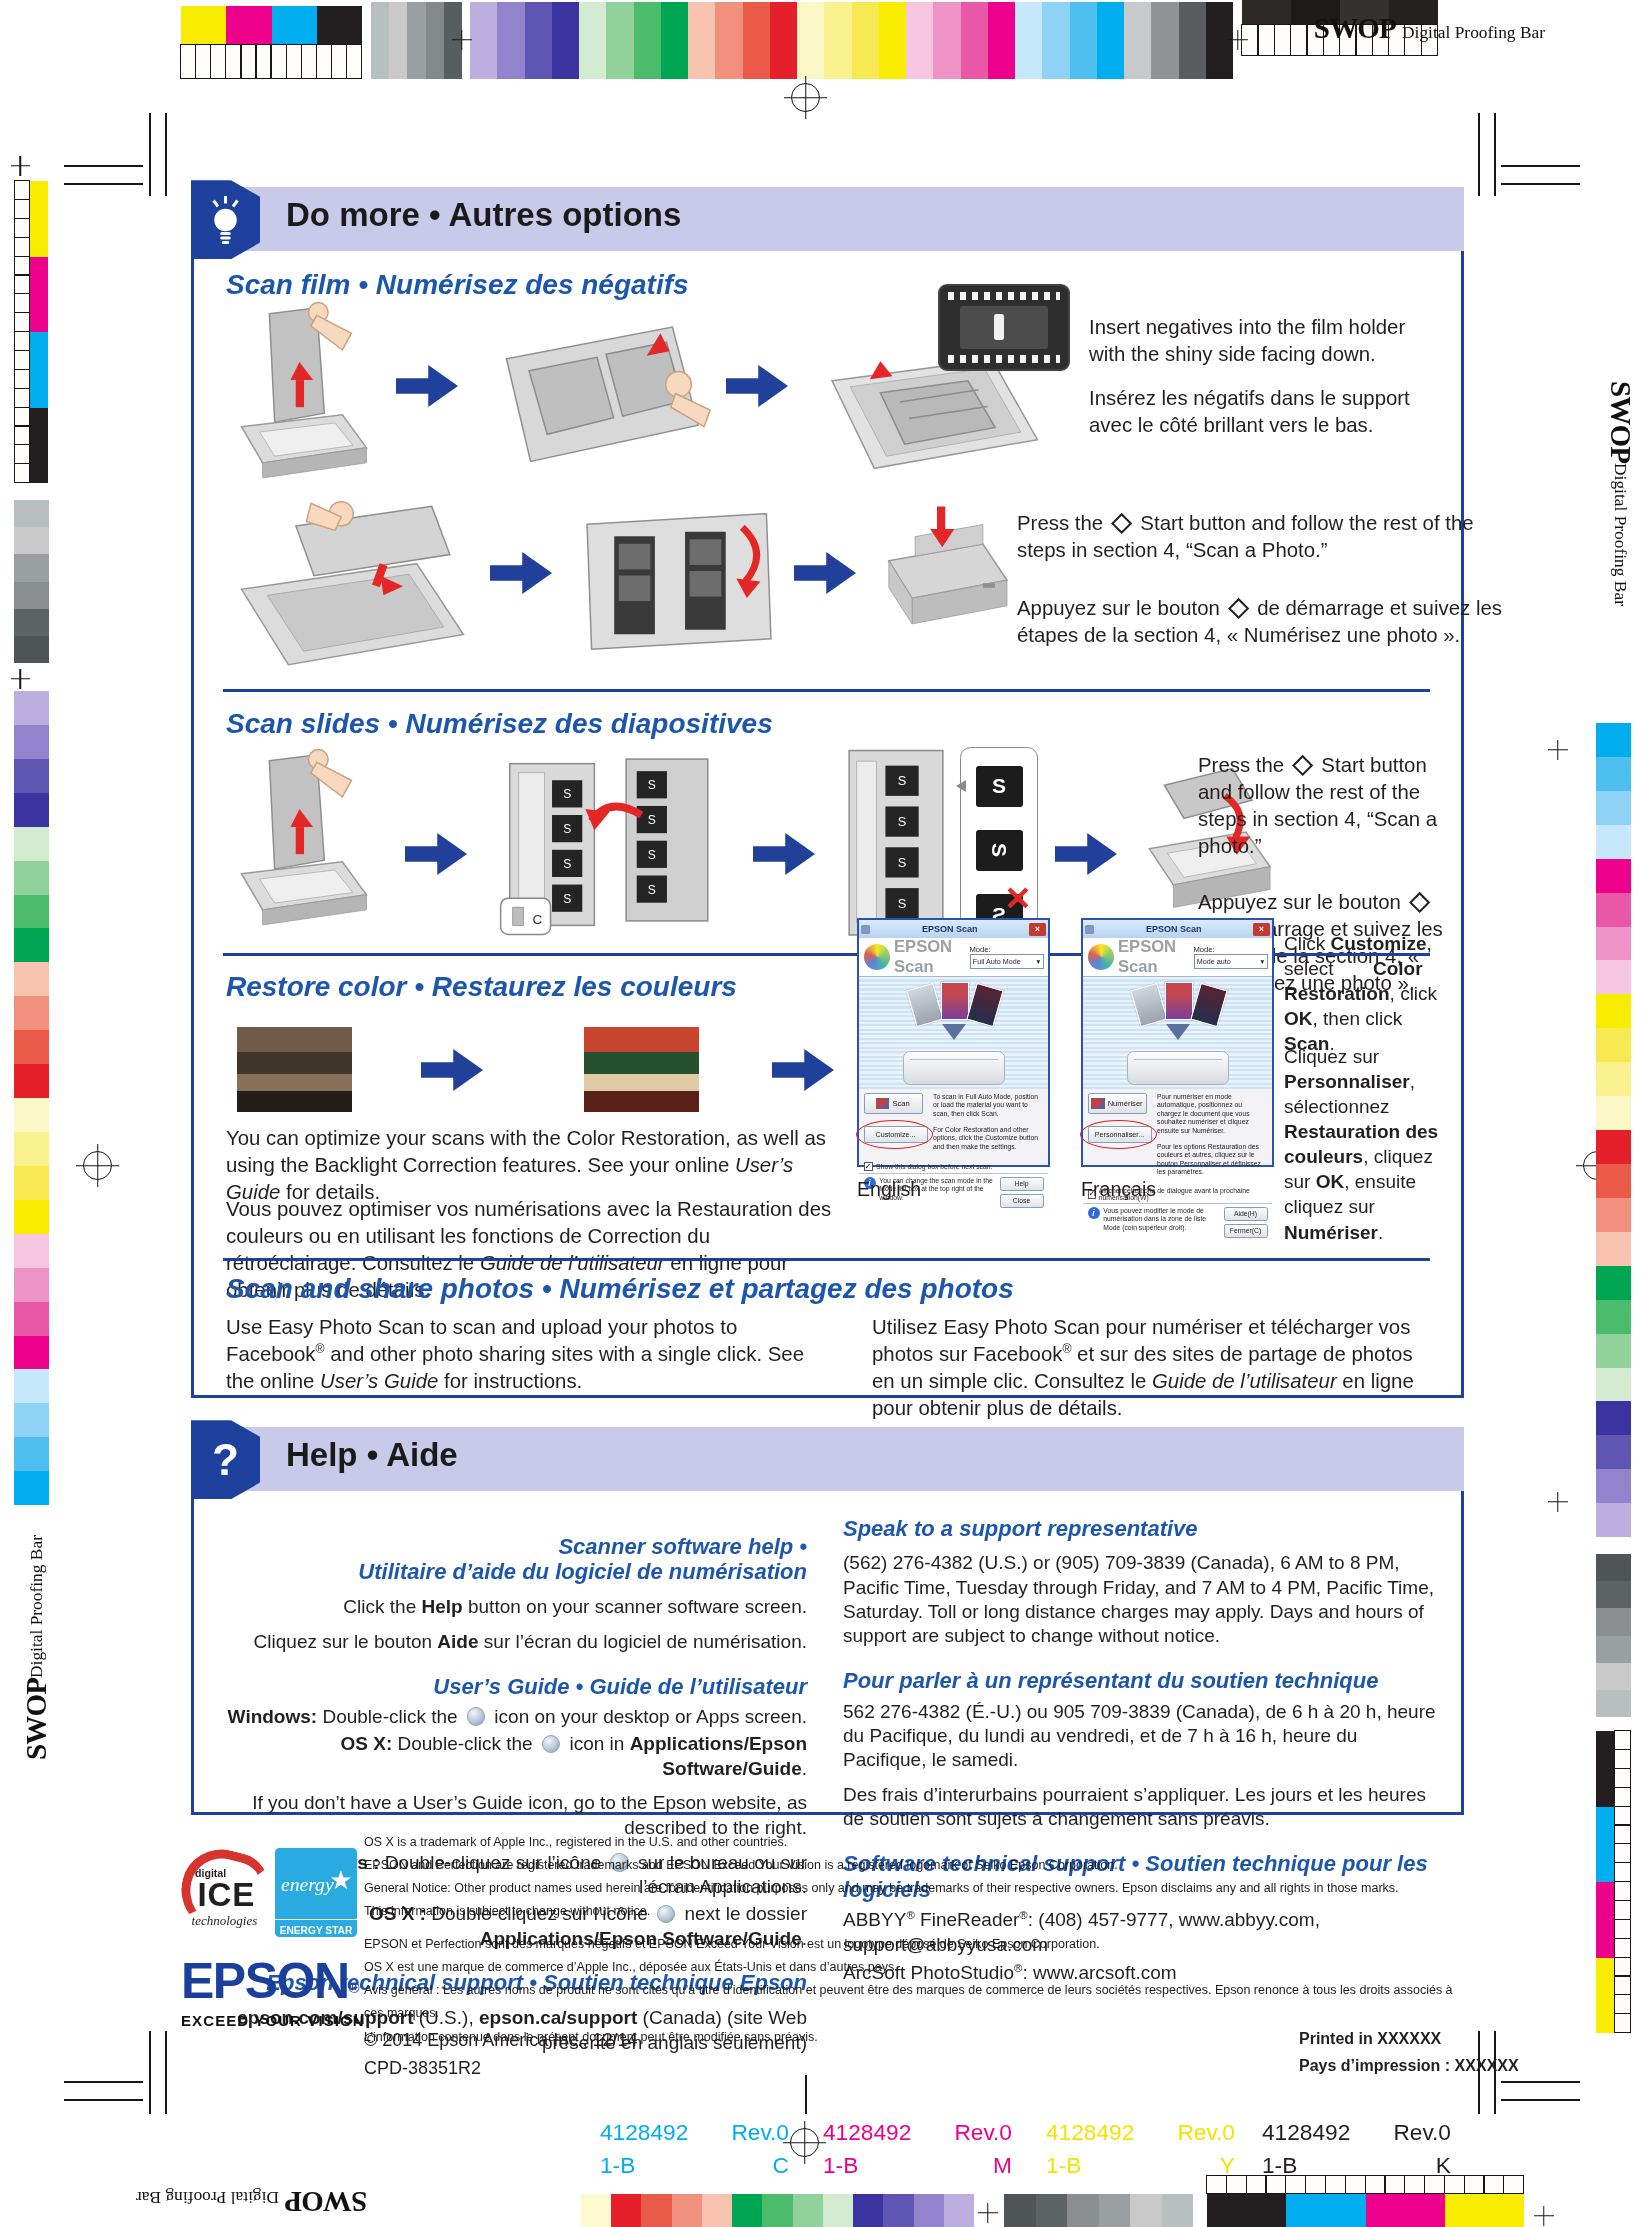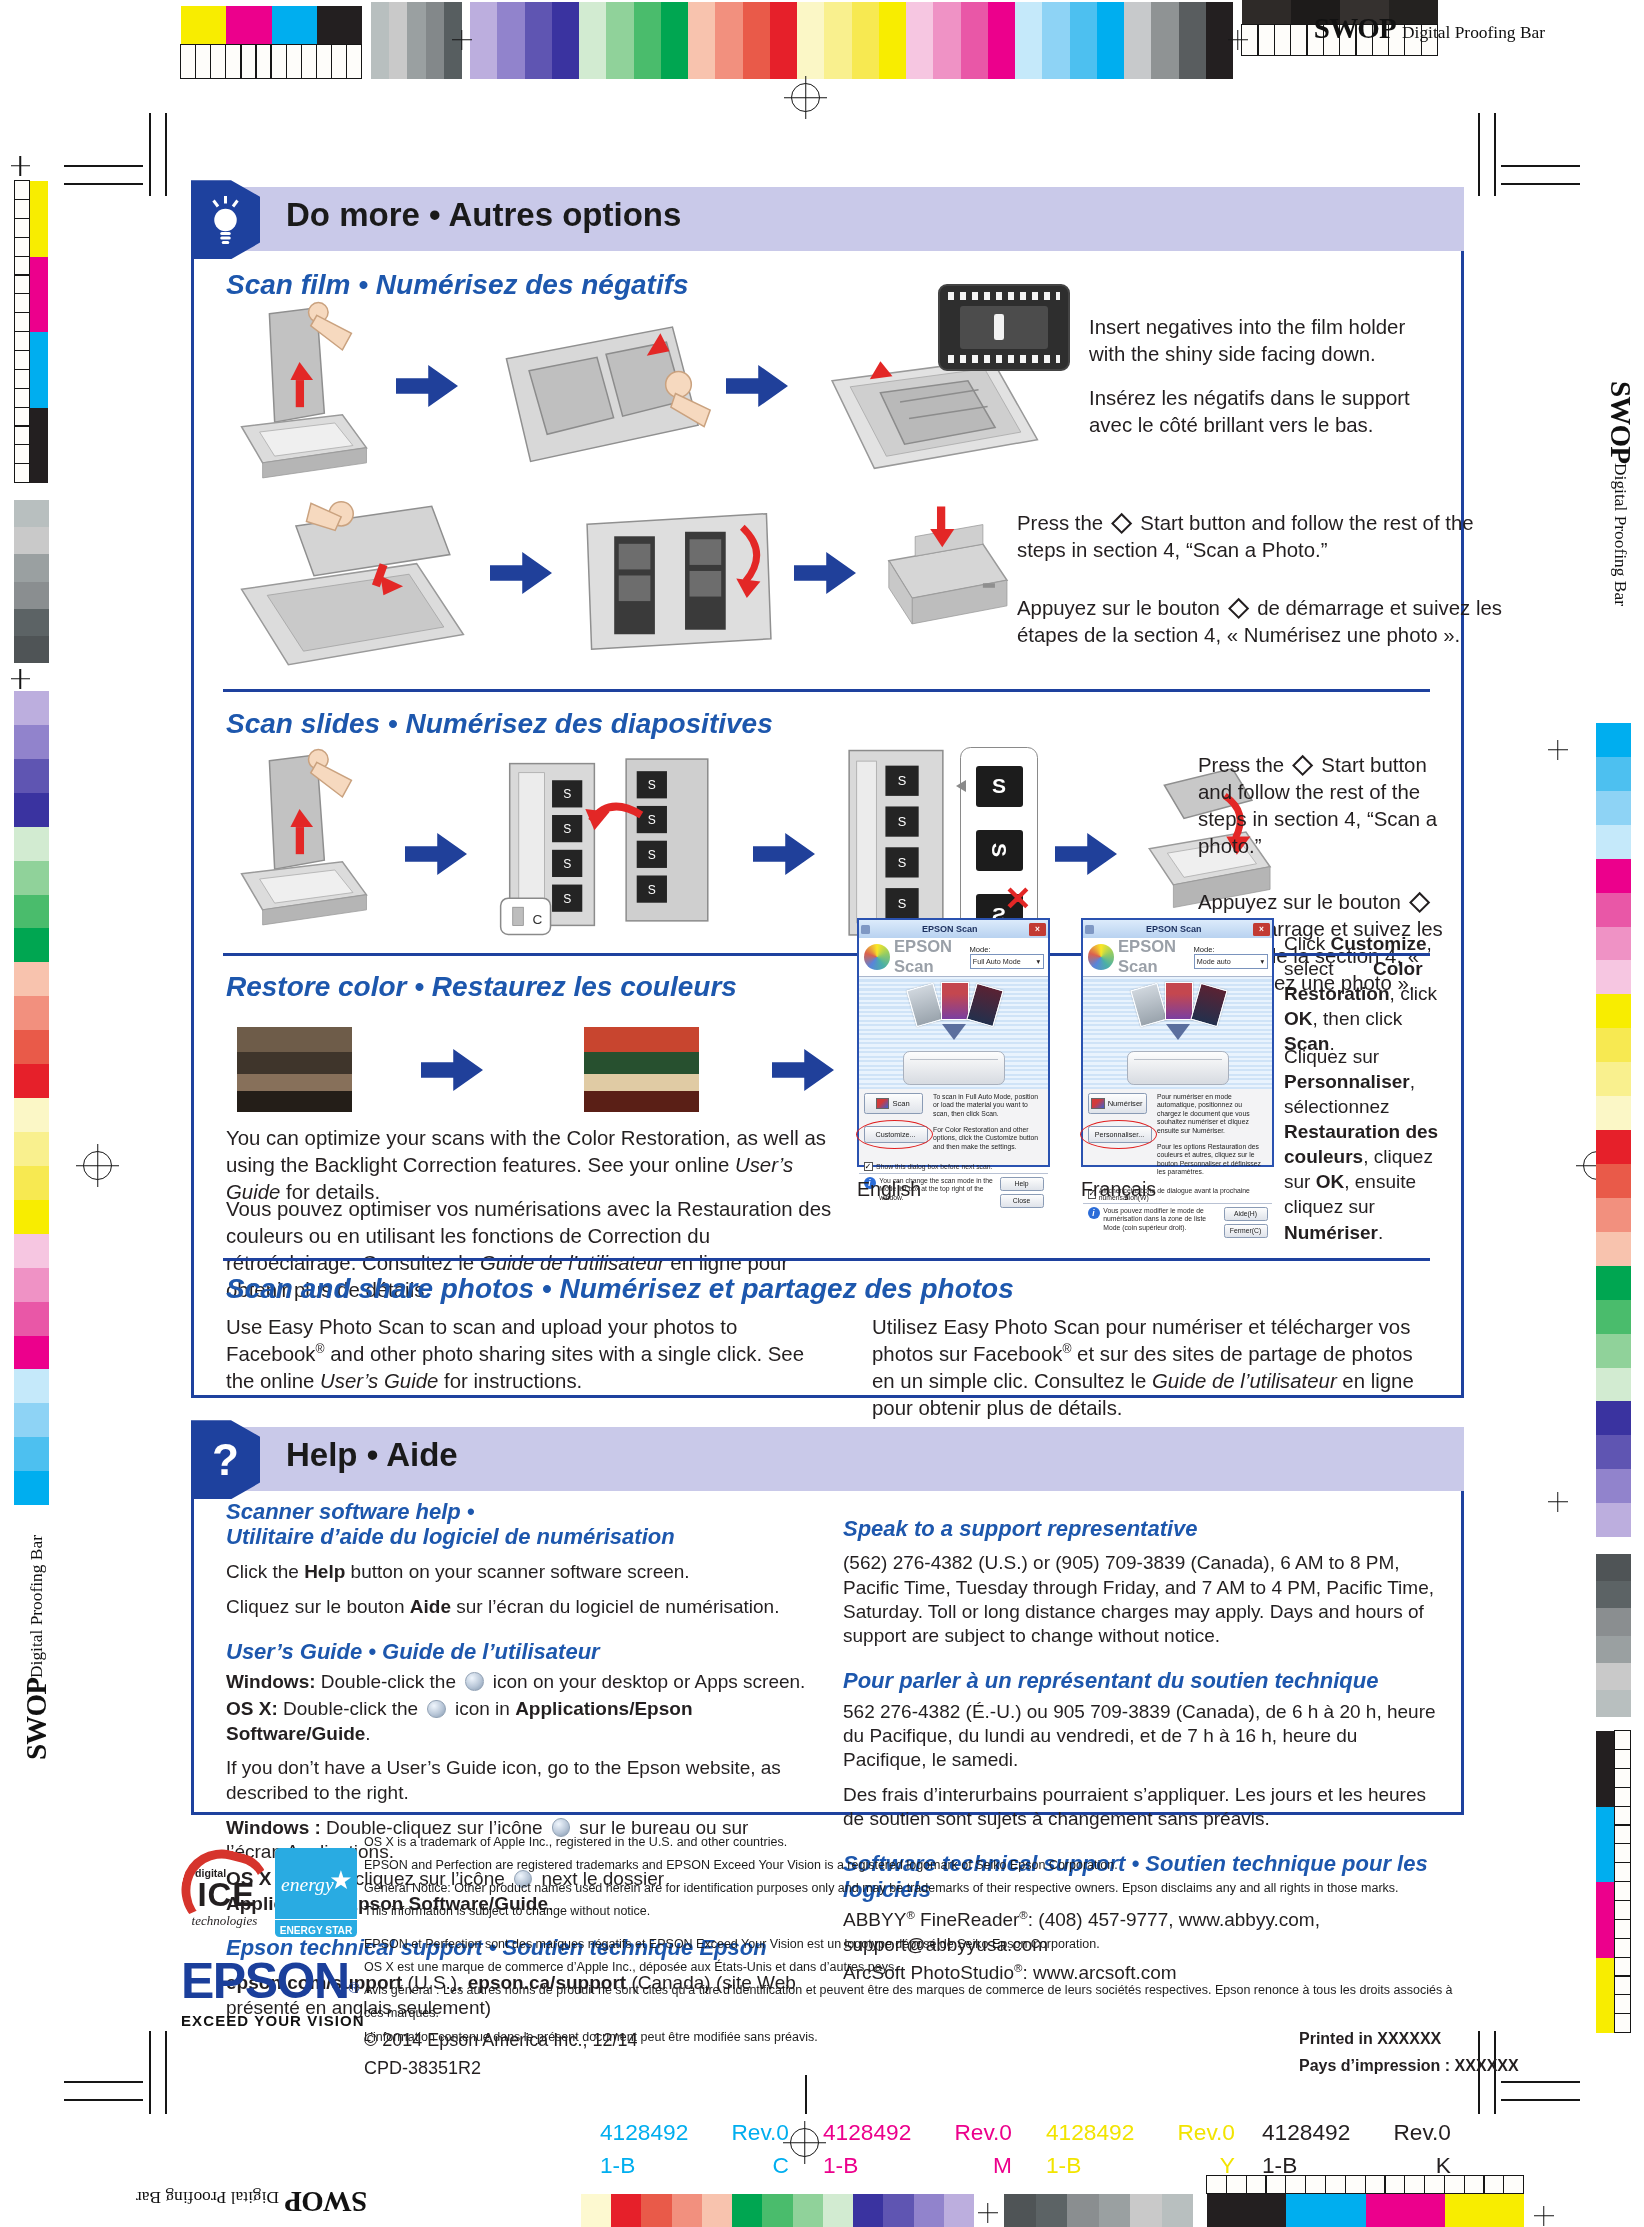--- a/index.html
+++ b/index.html
@@ -666,21 +666,21 @@
     <div class="note" style="left:678px;top:1127px;width:559px;"><span>Utilisez Easy Photo Scan pour numériser et télécharger vos photos sur Facebook</span><span style="vertical-align: super; font-size: 60%;">®</span><span> et sur des sites de partage de photos en un simple clic. Consultez le </span><span style="font-style: italic;">Guide de l’utilisateur</span><span> en ligne pour obtenir plus de détails.</span></div>
   </div>
 
   <div class="panel" style="top:1427px;height:385px;">
     <div class="band"></div>
     <div class="band-icon">
       <span style="font-size:44px;font-weight:bold;">?</span>
     </div>
     <div class="band-title">Help • Aide</div>
 
-    <div class="col" style="left:32px;top:52px;width:581px;">
+    <div class="col" style="left:32px;top:87px;width:581px;text-align:right;">
       <div class="help-h">
         <div>Scanner software help •</div>
           <div>Utilitaire d’aide du logiciel de numérisation</div>
       </div>
       <div class="help-p"><span>Click the </span><span style="font-weight: bold;">Help</span><span> button on your scanner software screen.</span></div>
       <div class="help-p"><span>Cliquez sur le bouton </span><span style="font-weight: bold;">Aide</span><span> sur l’écran du logiciel de numérisation.</span></div>
       <div class="help-h">User’s Guide • Guide de l’utilisateur</div>
       <div class="help-p" style="margin:3px 0;"><span style="font-weight: bold;">Windows:</span><span> Double-click the </span><span class="inline-icon guide"></span><span> icon on your desktop or Apps screen.</span></div>
       <div class="help-p" style="margin:3px 0;"><span style="font-weight: bold;">OS X:</span><span> Double-click the </span><span class="inline-icon guide"></span><span> icon in </span><span style="font-weight: bold;">Applications/Epson Software/Guide</span><span>.</span></div>
       <div class="help-p">If you don’t have a User’s Guide icon, go to the Epson website, as described to the right.</div>

